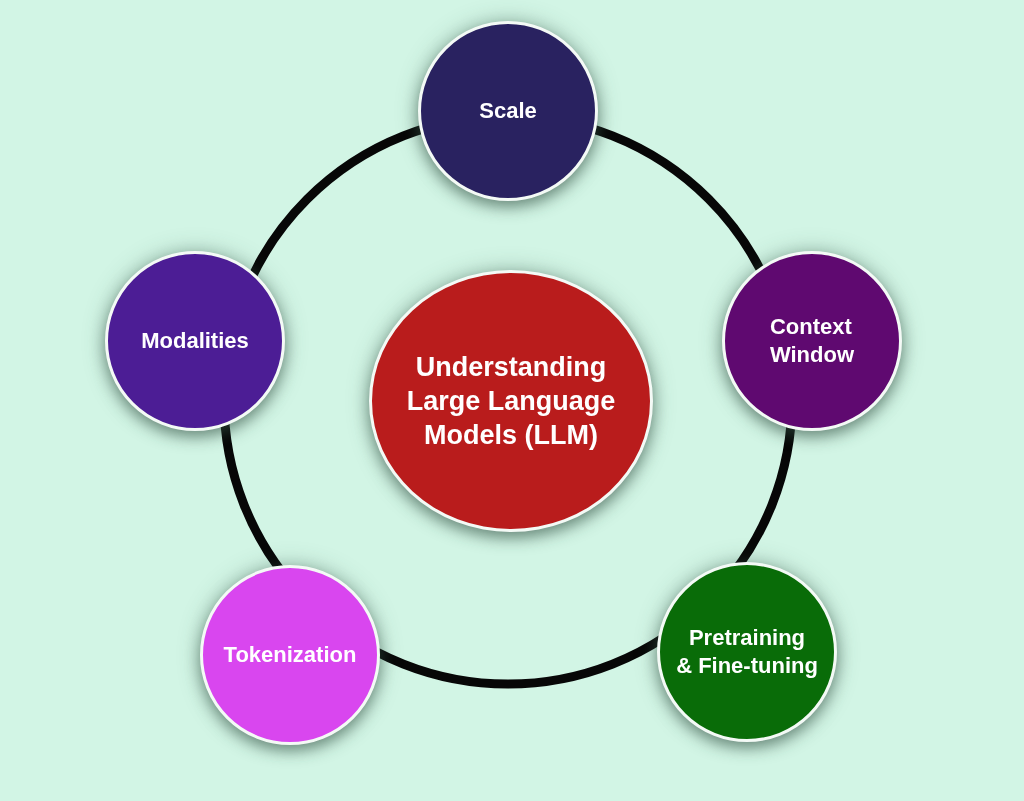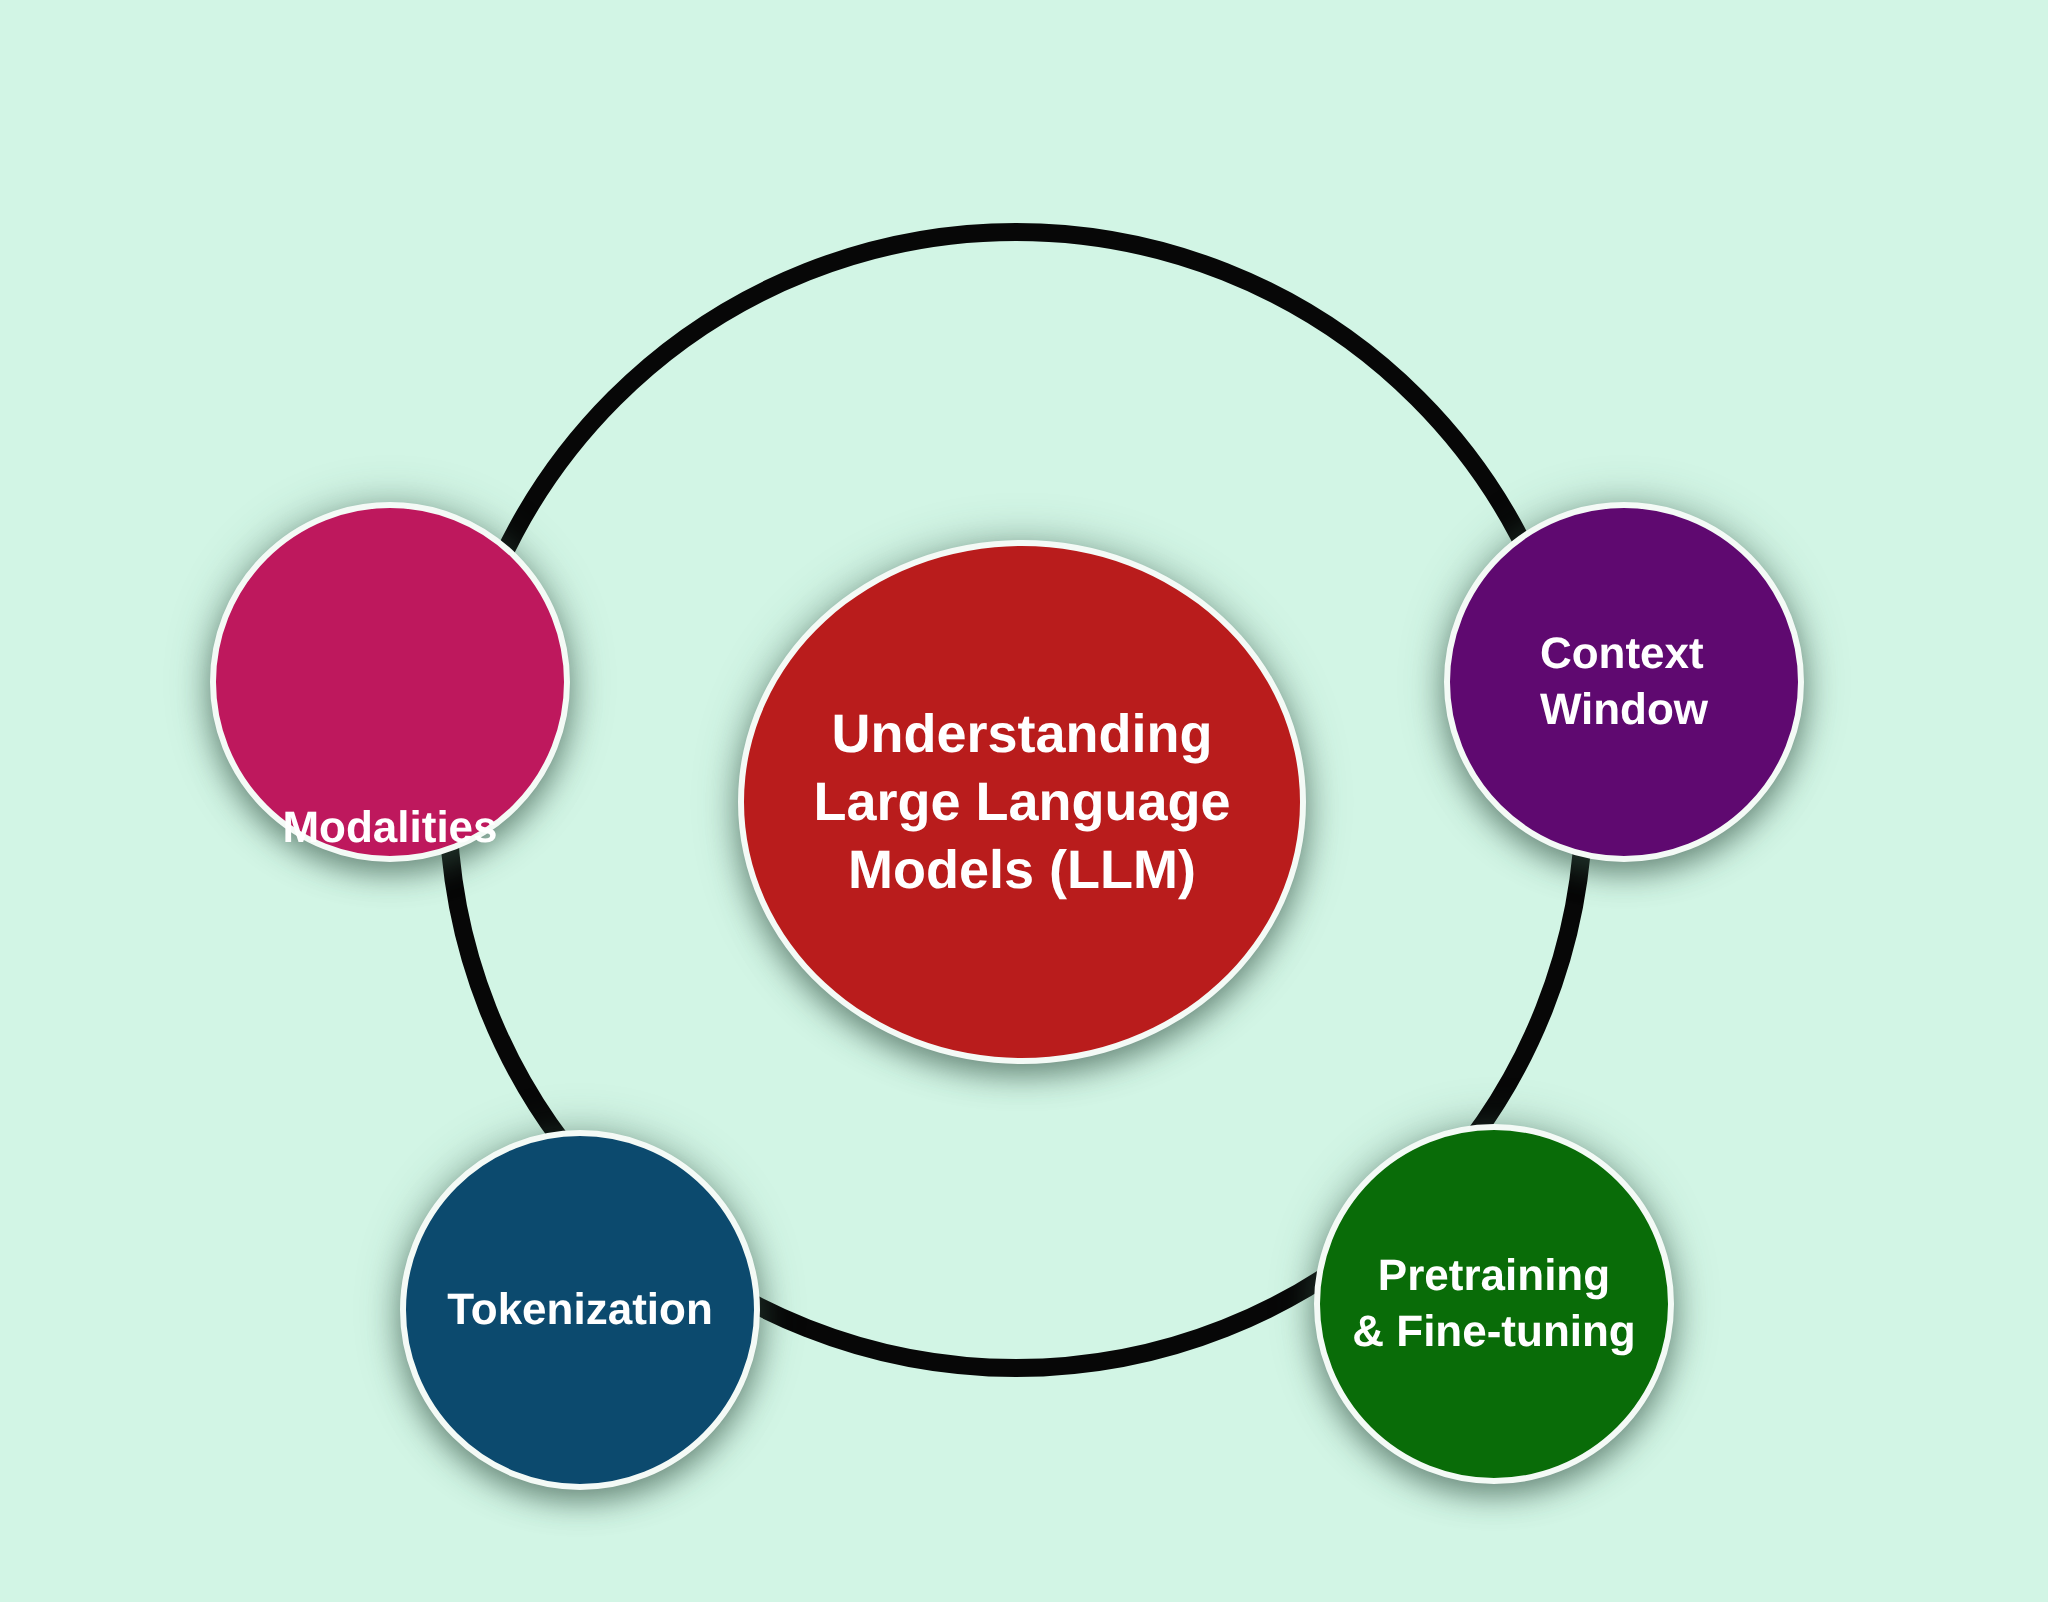--- a/index.html
+++ b/index.html
@@ -65,32 +65,35 @@
   <svg class="ring-svg" width="1024" height="801" viewBox="0 0 1024 801">
     <circle cx="508" cy="400" r="284" fill="none" stroke="#070707" stroke-width="9"></circle>
   </svg>
 
   <div class="node node-center" style="background: #b91c1c;">
     <span class="label">Understanding
 Large Language
 Models (LLM)</span>
   </div>
 
+  <div class="node node-outer node-scale" style="background: rgb(41, 34, 96);">
+    <span class="label">Scale</span>
+  </div>
 
   <div class="node node-outer node-context" style="background: rgb(95, 9, 112);">
     <span class="label">Context
 Window</span>
   </div>
 
   <div class="node node-outer node-pretraining" style="background: rgb(9, 108, 8);">
     <span class="label">Pretraining
 &amp; Fine-tuning</span>
   </div>
 
-  <div class="node node-outer node-tokenization" style="background: #0c4a6e;">
+  <div class="node node-outer node-tokenization" style="background: #d946ef;">
     <span class="label">Tokenization</span>
   </div>
 
-  <div class="node node-outer node-modalities" style="background: #be185d; align-items: flex-end;">
+  <div class="node node-outer node-modalities" style="background: #4c1d95;">
     <span class="label">Modalities</span>
   </div>
 
 </div>
 
 </body></html>

